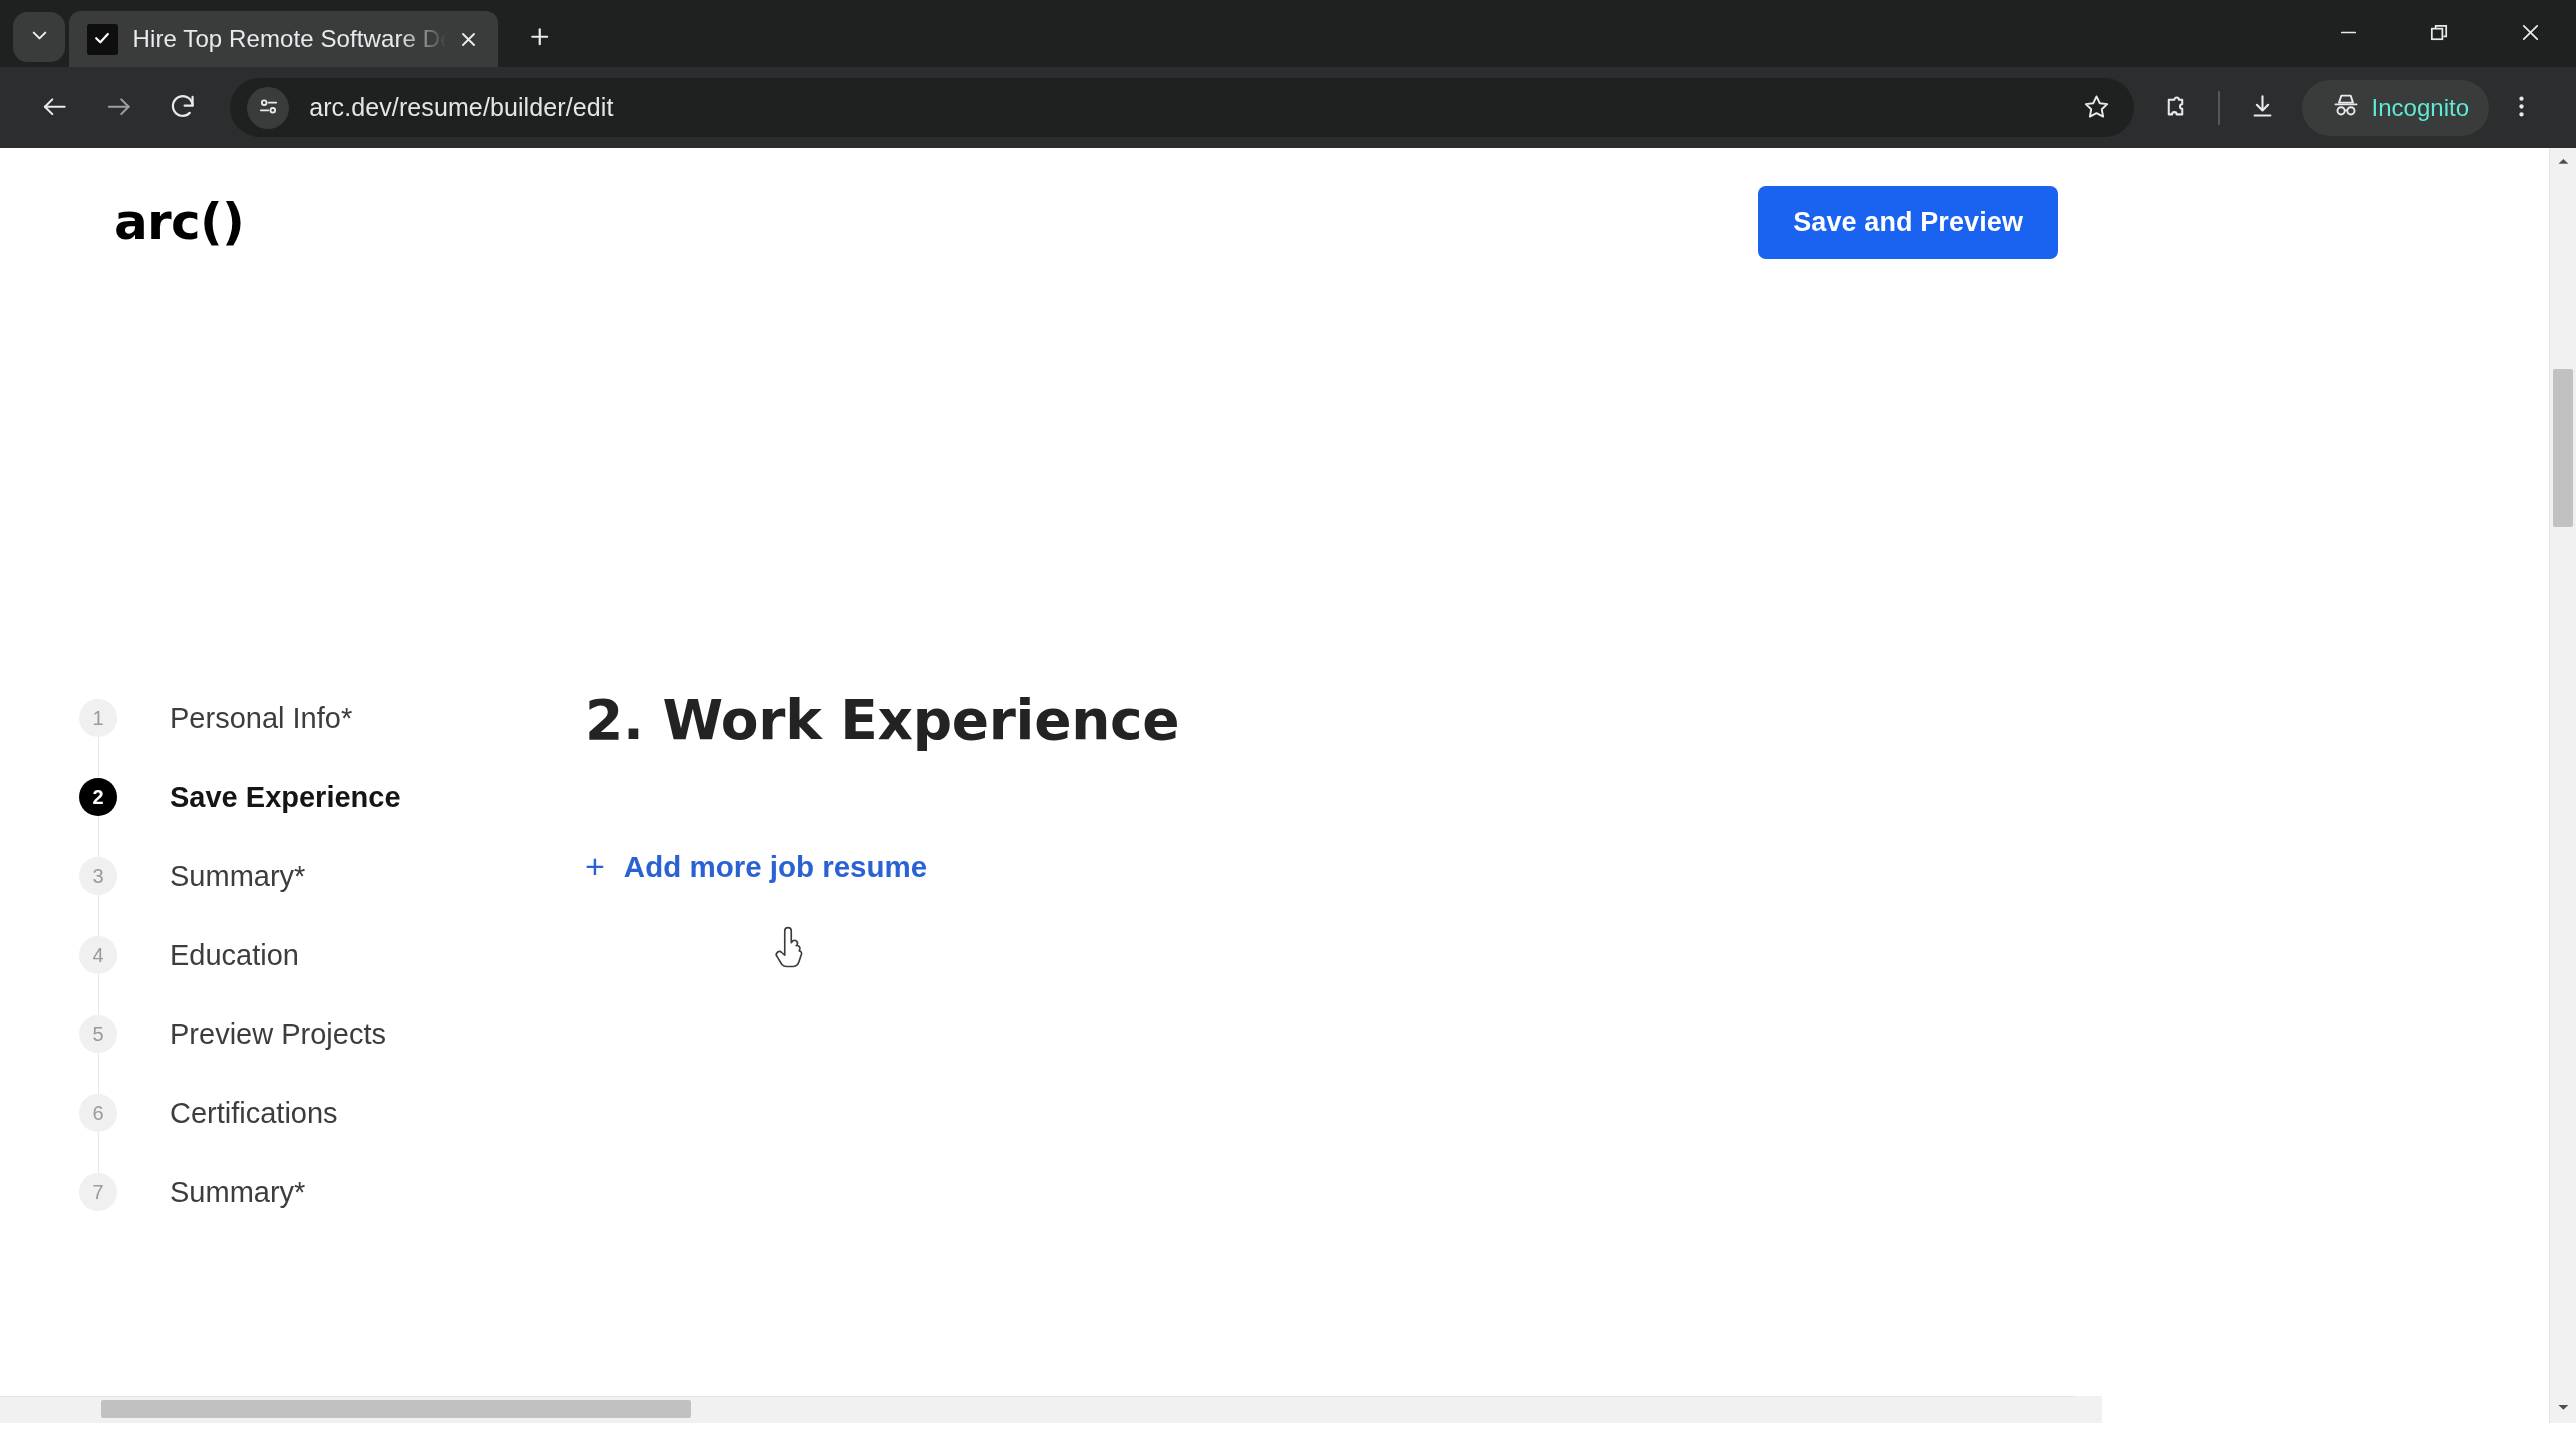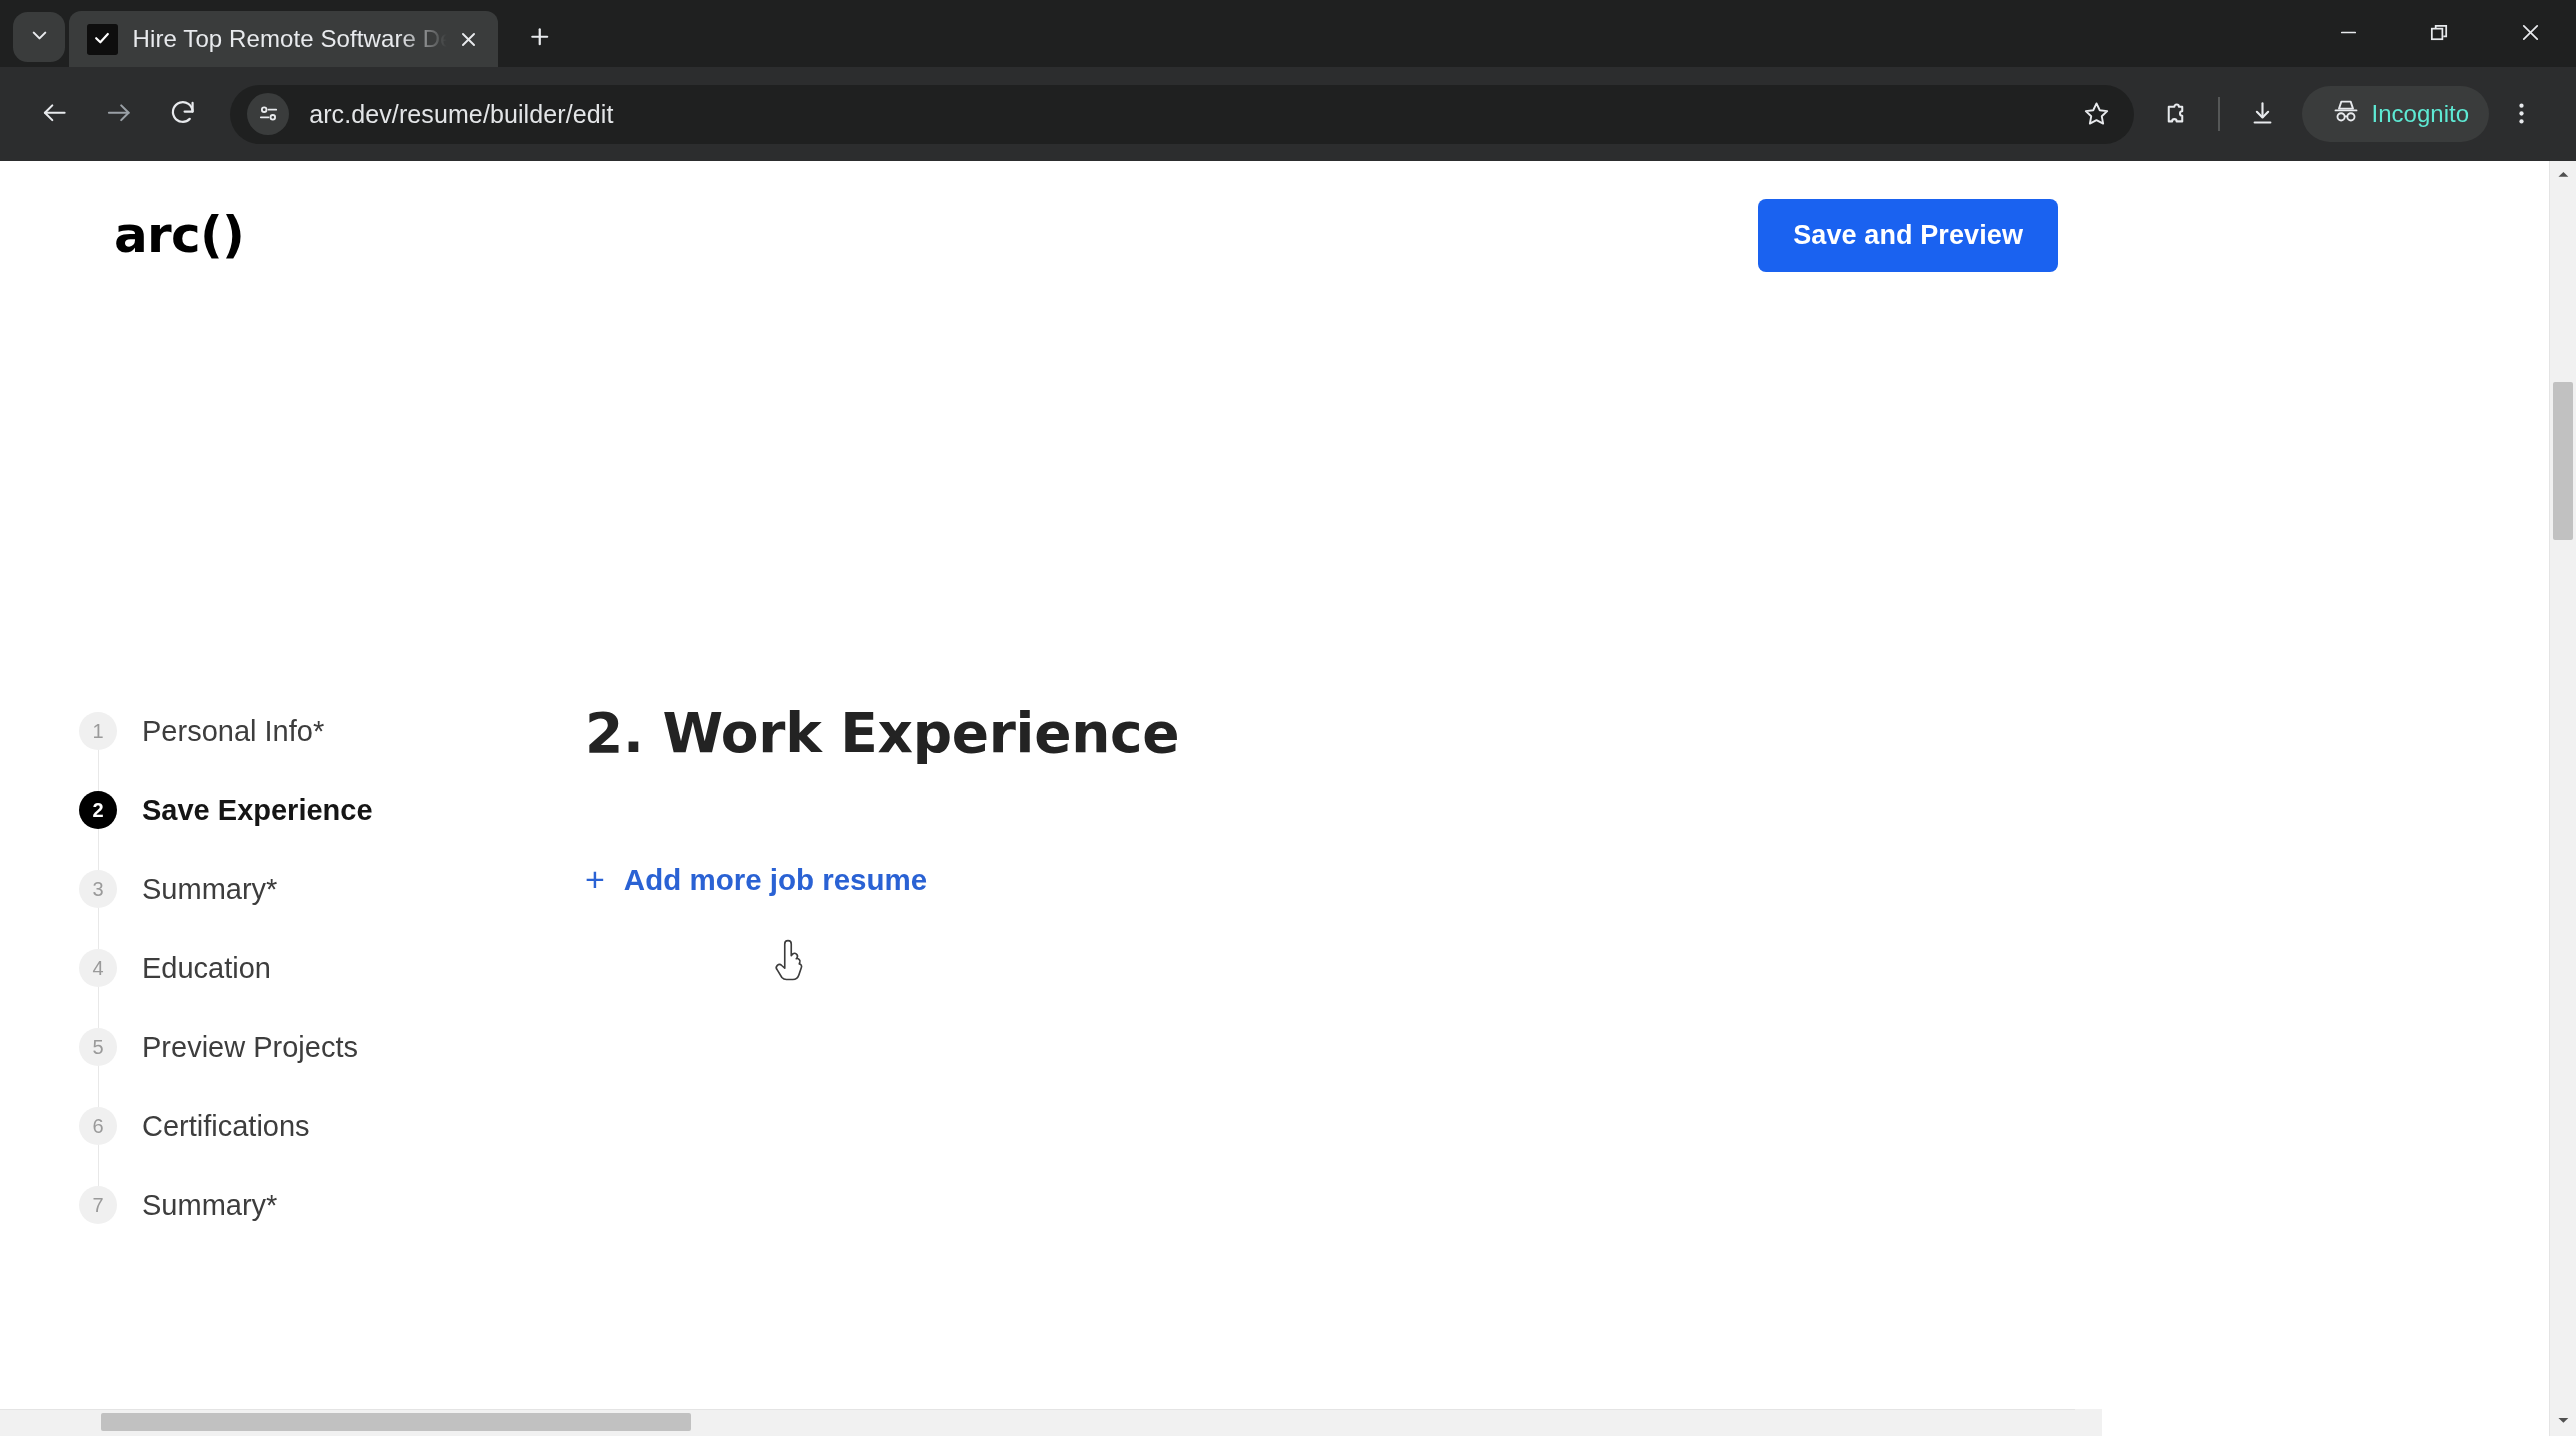--- a/index.html
+++ b/index.html
@@ -113,21 +113,21 @@
     width: 91px;
     height: 67px;
     display: flex;
     align-items: center;
     justify-content: center;
   }
   .win-btn svg { width: 23px; height: 23px; }
 
   
   .toolbar {
-    height: 94px;
+    height: 81px;
     background: #2c2d2e;
     display: flex;
     align-items: center;
     padding: 0 23px;
     box-sizing: border-box;
   }
   .tb-icon-btn {
     width: 64px;
     height: 64px;
     border-radius: 50%;
@@ -308,21 +308,21 @@
     flex: none;
     z-index: 2;
     position: relative;
   }
   .step.active .step-badge {
     background: #000000;
     color: #ffffff;
     font-weight: 700;
   }
   .step-label {
-    margin-left: 25px;
+    margin-left: 53px;
     font-size: 29px;
     color: #3d3d3d;
     white-space: nowrap;
   }
   .step.active .step-label {
     font-weight: 700;
     color: #151515;
   }
 
   .main-panel {

